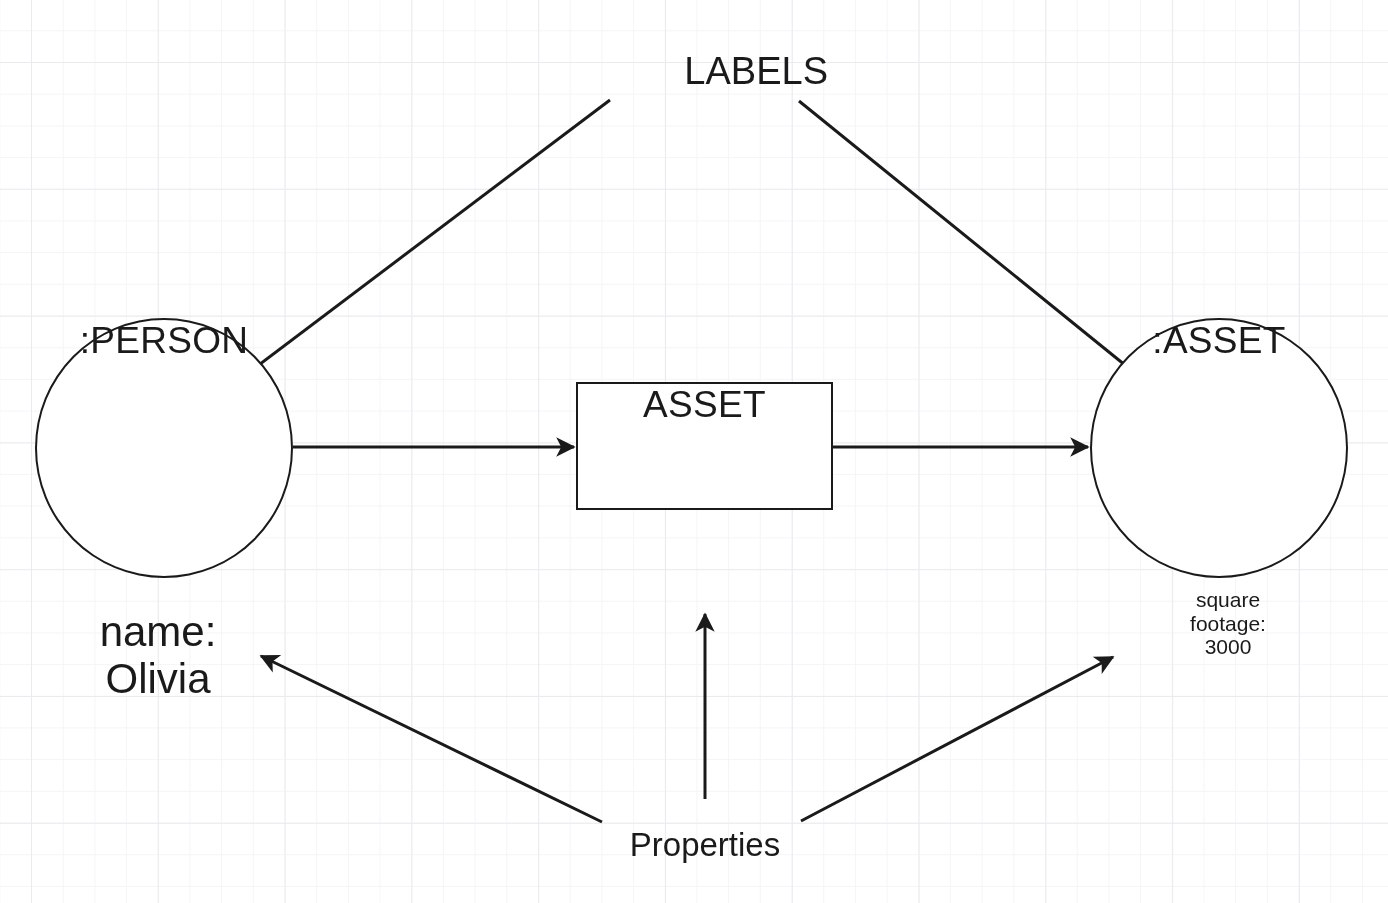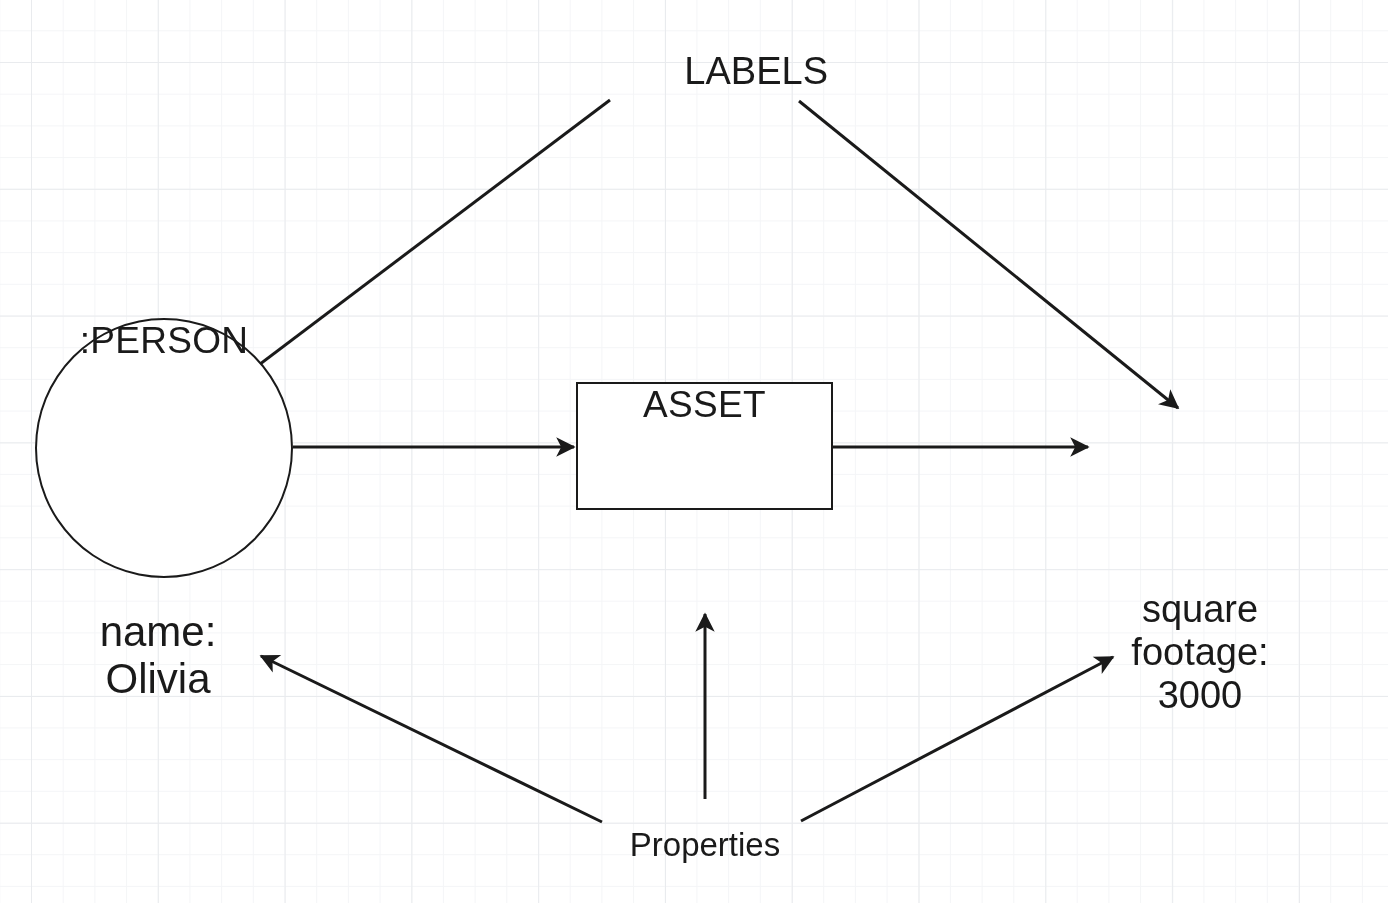--- a/index.html
+++ b/index.html
@@ -65,21 +65,21 @@
     line-height: 1.13;
     white-space: pre-line;
   }
   #node-person { left: 35px;   top: 318px; width: 258px; height: 260px; }
   #node-owns   { left: 576px;  top: 382px; width: 257px; height: 128px; }
   #node-asset  { left: 1090px; top: 318px; width: 258px; height: 260px; }
 
   #text-labels     { left: 578px;  top: 50px;  width: 250px; font-size: 38px; text-align: right; }
   #text-person-props { left: 38px;   top: 608px; width: 240px; font-size: 42px; }
   #text-rel-props  { left: 584px;  top: 518px; width: 240px; font-size: 33px; }
-  #text-asset-props{ left: 1080px; top: 588px; width: 240px; font-size: 38px; }
+  #text-asset-props{ left: 1108px; top: 588px; width: 240px; font-size: 21px; }
   #text-properties { left: 585px;  top: 826px; width: 240px; font-size: 33px; }
 </style>
 </head>
 <body>
 
 <div id="canvas">
 
   <svg id="edges" viewBox="0 0 1388 903" width="1388" height="903" xmlns="http://www.w3.org/2000/svg">
     <defs>
       <marker id="arrowFilled" viewBox="0 0 12 12" refX="10.5" refY="6" markerWidth="7.2" markerHeight="7.2" orient="auto-start-reverse">
@@ -105,20 +105,23 @@
   <div class="free-text" id="text-labels">LABELS</div>
 
   <div class="node-shape node-circle" id="node-person">
     <span class="node-label">:PERSON</span>
   </div>
 
   <div class="node-shape" id="node-owns">
     <span class="node-label">ASSET</span>
   </div>
 
+  <div class="node-shape node-circle" id="node-asset">
+    <span class="node-label">:ASSET</span>
+  </div>
 
   <div class="free-text" id="text-person-props">name:
 Olivia</div>
 
 
   <div class="free-text" id="text-asset-props">square
 footage:
 3000</div>
 
   <div class="free-text" id="text-properties">Properties</div>

